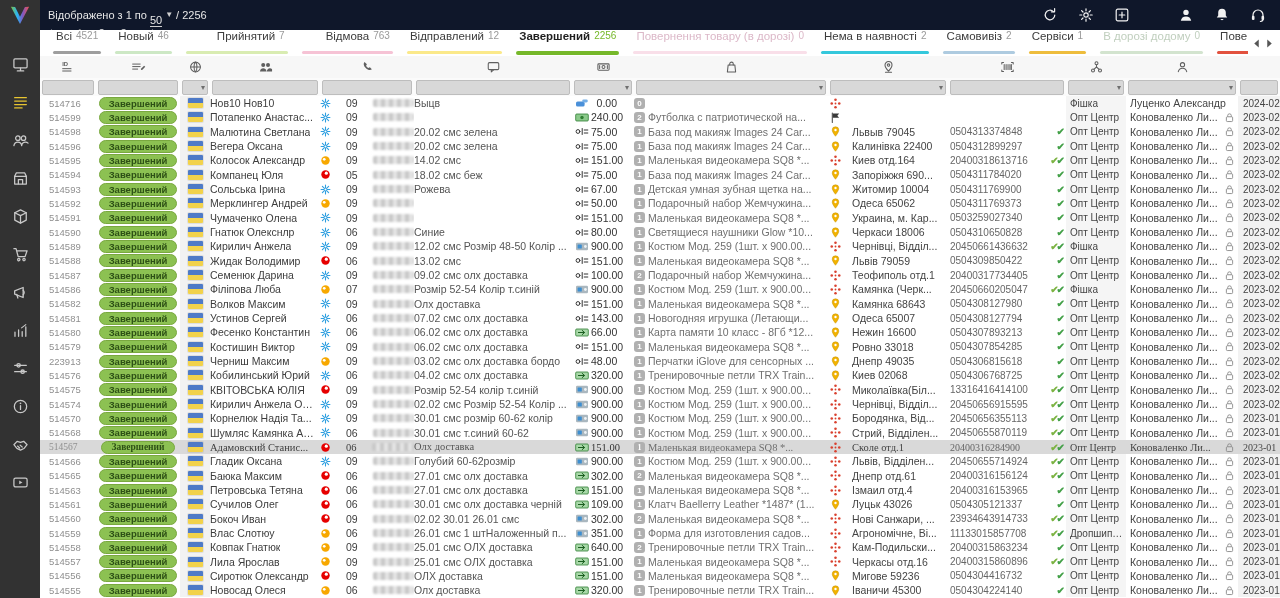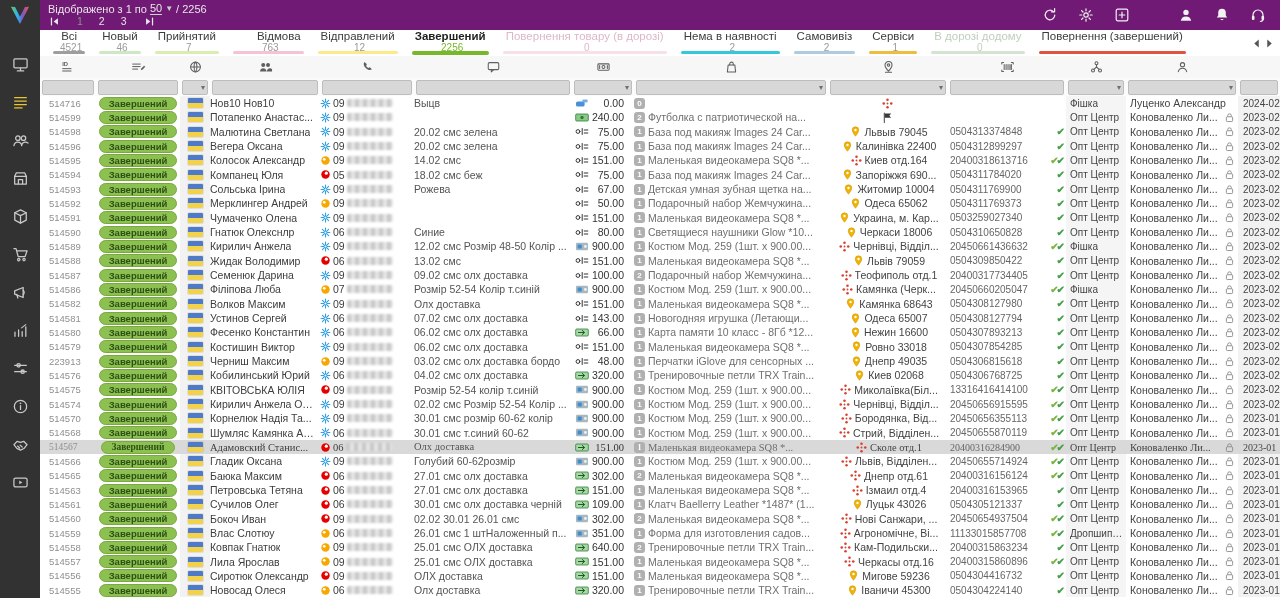--- a/index.html
+++ b/index.html
@@ -6,38 +6,38 @@
   .app{width:1280px;height:598px;display:grid;grid-template-columns:40px 1240px;grid-template-rows:30px 568px;overflow:hidden;}
   
   .sidebar{grid-row:1/3;background:#323232;display:flex;flex-direction:column;align-items:center;}
   .logo{width:40px;height:30px;display:flex;align-items:center;justify-content:center;}
   .logo svg{width:22px;height:20px;}
   .snav{display:flex;flex-direction:column;align-items:center;gap:21px;margin-top:26px;}
   .sit{color:#c9c9c9;cursor:pointer;}
   .sit svg{width:17px;height:17px;display:block;}
   .sit.active{color:#e8c531;}
   
-  .topbar{background:#701a75;color:#e6e6e6;display:flex;justify-content:space-between;align-items:stretch;}
+  .topbar{background:#0f172a;color:#e6e6e6;display:flex;justify-content:space-between;align-items:stretch;}
   .tb-left{display:flex;flex-direction:column;justify-content:space-between;padding:2px 0 1px 8px;}
   .shown{font-size:11px;display:flex;align-items:center;gap:3px;white-space:nowrap;}
-  .pp{border-bottom:1px solid #cfcfcf;cursor:pointer;}
+  .pp{border-bottom:1px solid #cfcfcf;cursor:pointer;margin-top:12px;}
   .caret{font-size:8px;color:#cfcfcf;}
   .pag{display:flex;align-items:center;gap:16px;font-size:10.5px;padding-bottom:2px;}
   .pag .pico svg{width:13px;height:11px;display:block;color:#e8e8e8;}
   .pag .pg{cursor:pointer;color:#e3e3e3;}
   .pag .pg.cur{color:#8f8f8f;}
   .tb-right{display:flex;align-items:center;gap:20px;padding-right:14px;color:#f2f2f2;}
   .tb-right .ai{cursor:pointer;}
   .tb-right svg{width:16px;height:16px;display:block;}
   .gap-big{width:8px;}
   
   .content{background:#fff;display:flex;flex-direction:column;overflow:hidden;}
   
   .tabs{height:26px;background:#fff;display:flex;align-items:stretch;position:relative;overflow:hidden;padding-left:6px;}
-  .tab{position:relative;display:flex;align-items:center;padding:0 10px 4px 10px;white-space:nowrap;cursor:pointer;flex-direction:column;}
+  .tab{position:relative;display:flex;align-items:flex-start;padding:0 10px 4px 10px;white-space:nowrap;cursor:pointer;}
   .tab .lb{font-size:11.5px;color:#3c3c3c;}
   .tab .ct{font-size:10px;color:#9a9a9a;margin-left:4px;}
   .tab.active .lb{font-weight:bold;color:#1f1f1f;}
   .tab.active .ct{color:#76b82a;}
   .tab .ul{position:absolute;left:7px;right:7px;bottom:2px;height:3px;border-radius:2px;}
   .tab.active .ul{height:4px;bottom:1px;}
   .tabarrows{position:absolute;right:0;top:0;bottom:0;background:#fff;display:flex;align-items:center;gap:4px;padding:0 6px 0 4px;}
   .tabarrows span{cursor:pointer;}
   .tabarrows svg{width:9px;height:11px;display:block;}
   
@@ -55,31 +55,31 @@
   .trow:not(.hl) .c-flag,.trow:not(.hl) .c-date{background:#f2f2f2;}
   .trow:not(.hl) .c-src{background:#f5f5f5;}
   .cell{overflow:hidden;white-space:nowrap;height:100%;display:flex;align-items:center;}
   .c-id{font-size:9.5px;color:#8f8f8f;padding-left:9px;}
   .c-st{justify-content:center;}
   .pill{background:#8cc152;border:1px solid #79a83f;color:#2d5016;font-size:9.5px;font-weight:bold;border-radius:7px;padding:0 9px;line-height:11px;height:11px;}
   .c-flag{justify-content:center;}
   .uaflag{width:15px;height:10px;border-radius:1px;background:linear-gradient(#4e7ac7 0 50%,#f2d24b 50% 100%);box-shadow:0 0 0 1px rgba(0,0,0,.08);}
   .c-nm{padding-right:4px;}
   .c-nm span,.c-cm,.c-loc span.lt,.c-src span,.c-mgr .mt,.c-pr .pt{overflow:hidden;text-overflow:ellipsis;white-space:nowrap;}
-  .c-ph{gap:2px;}
+  .c-ph{gap:15px;}
   .opic svg{width:11px;height:11px;display:block;}
   .blur{width:46px;height:8px;border-radius:2px;background:repeating-linear-gradient(90deg,#c9c9c9 0 4px,#e4e4e4 4px 8px);filter:blur(1.3px);}
   .c-cm{color:#555;display:block;line-height:14.34px;padding-right:4px;}
   .c-money{gap:2px;padding-left:3px;}
   .pic svg{width:14px;height:11px;display:block;}
-  .amt{flex:1;text-align:right;padding-right:10px;color:#333;}
+  .amt{flex:1;text-align:right;padding-right:17px;color:#333;}
   .c-pr{gap:3px;padding-right:6px;}
   .qty{min-width:11px;height:11px;border-radius:3px;background:#b0b0b0;color:#fff;font-size:8px;font-weight:bold;text-align:center;line-height:11px;flex:0 0 auto;}
   .c-pr .pt{color:#6f6f6f;}
-  .c-loc{gap:3px;padding-left:2px;justify-content:center;}
+  .c-loc{gap:11px;padding-left:2px;}
   .locic svg{width:11px;height:11px;display:block;flex:0 0 auto;}
   .c-loc .lt{color:#444;}
   .c-ttn{color:#666;font-size:10px;padding-left:2px;}
   .c-ttn .num{flex:1;}
   .chk{font-weight:bold;color:#43a047;font-size:10px;padding-right:3px;letter-spacing:-2px;}
   .chk .c2{color:#7cb342;}
   .c-src{color:#444;padding-left:4px;font-size:10px;}
   .c-mgr{padding-left:4px;gap:2px;justify-content:center;}
   .c-mgr .mt{flex:1;color:#444;}
   .lockic svg{width:11px;height:11px;display:block;margin-right:3px;}
@@ -287,21 +287,21 @@
           <span class="lb" style="color: rgb(60, 60, 60);">Всі</span>
           <span class="ct">4521</span>
           <span class="ul" style="background: rgb(158, 158, 158);"></span>
         </div>
         <div class="tab">
           <span class="lb" style="color: rgb(60, 60, 60);">Новый</span>
           <span class="ct">46</span>
           <span class="ul" style="background: rgb(205, 232, 197);"></span>
         </div>
         <div class="tab">
-          <span class="lb" style="color: rgb(60, 60, 60);">Прийнятий</span>
+          <span class="lb" style="color: rgb(60, 60, 60); margin-left: 28px;">Прийнятий</span>
           <span class="ct">7</span>
           <span class="ul" style="background: rgb(217, 236, 178);"></span>
         </div>
         <div class="tab">
           <span class="lb" style="color: rgb(60, 60, 60); padding-left: 21px;">Відмова</span>
           <span class="ct">763</span>
           <span class="ul" style="background: rgb(246, 195, 213);"></span>
         </div>
         <div class="tab">
           <span class="lb" style="color: rgb(60, 60, 60);">Відправлений</span>
@@ -2558,21 +2558,21 @@
                   <circle cx="1.9" cy="6" r="1.4"></circle>
                   <circle cx="10.1" cy="6" r="1.4"></circle>
                   <circle cx="6" cy="10.1" r="1.4"></circle>
                   <circle cx="6" cy="6" r="1"></circle>
                 </g>
               </svg>
             </span>
             <span class="lt">Нові Санжари, ...</span>
           </div>
           <div class="cell c-ttn">
-            <span class="num">20450654937504</span>
+            <span class="num">23934643914733</span>
             <span class="chk"><span class="c2">✔</span>✔</span>
           </div>
           <div class="cell c-src">
             <span>Опт Центр</span>
           </div>
           <div class="cell c-mgr">
             <span class="mt">Коноваленко Ли...</span>
             <span class="lockic">
               <svg viewBox="0 0 12 12">
                 <g stroke="#8a8a8a" fill="none" stroke-width="1">

